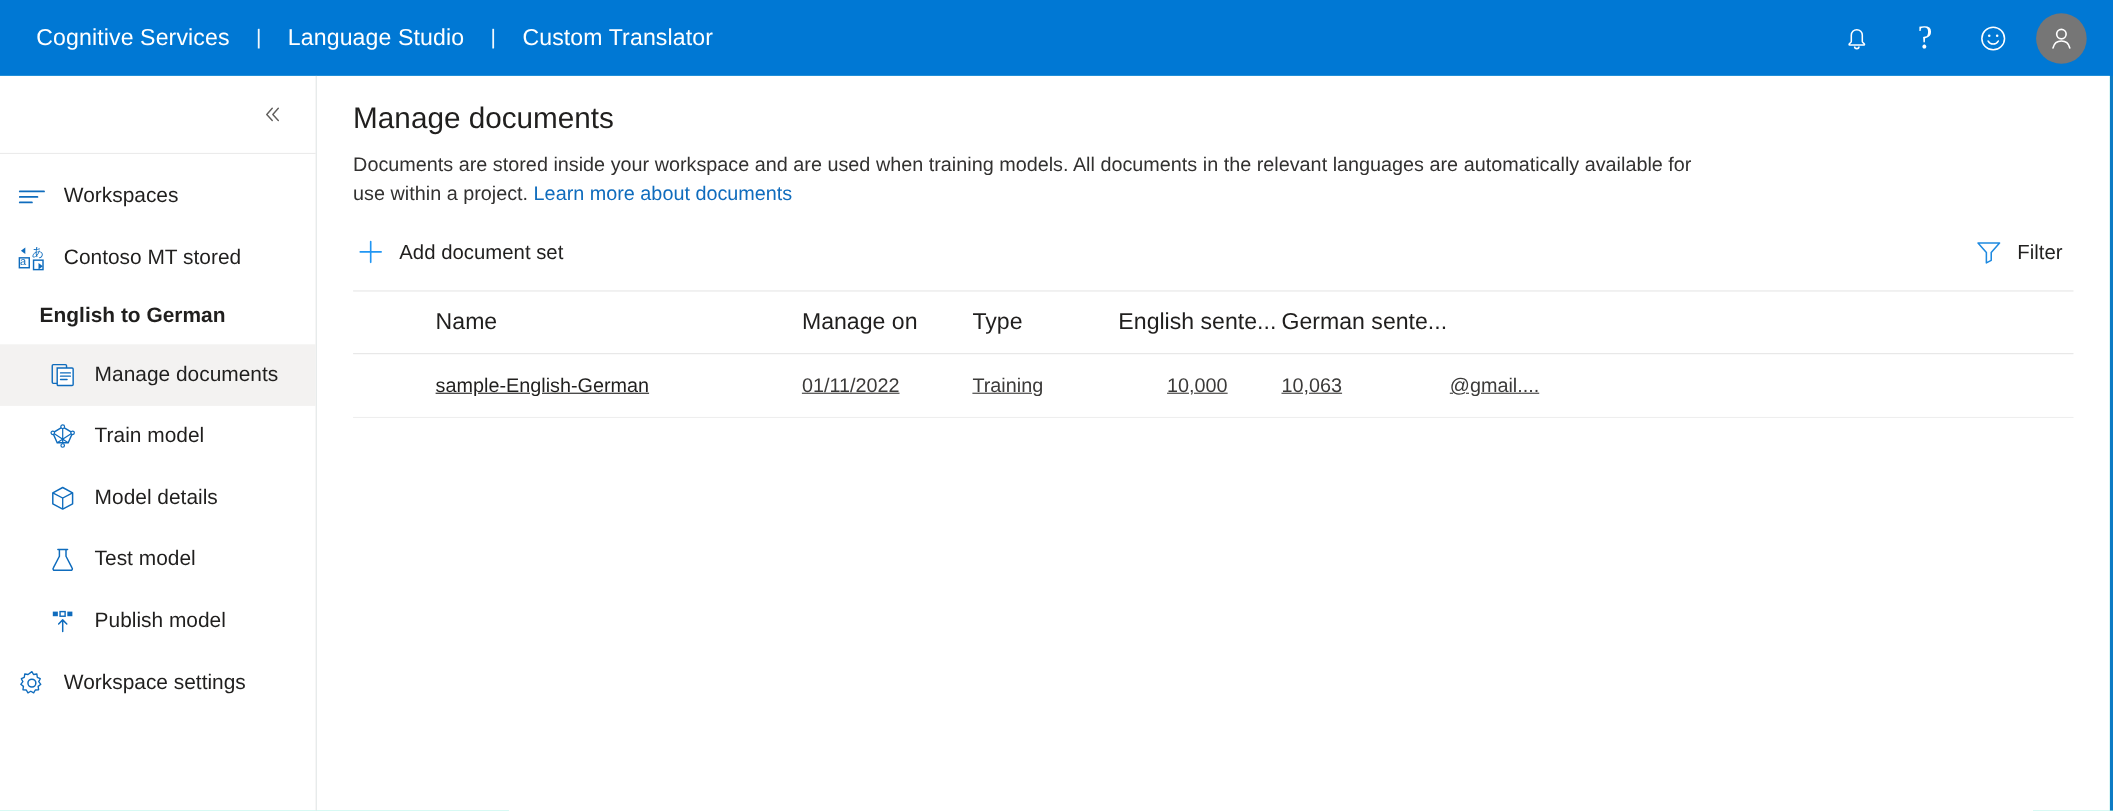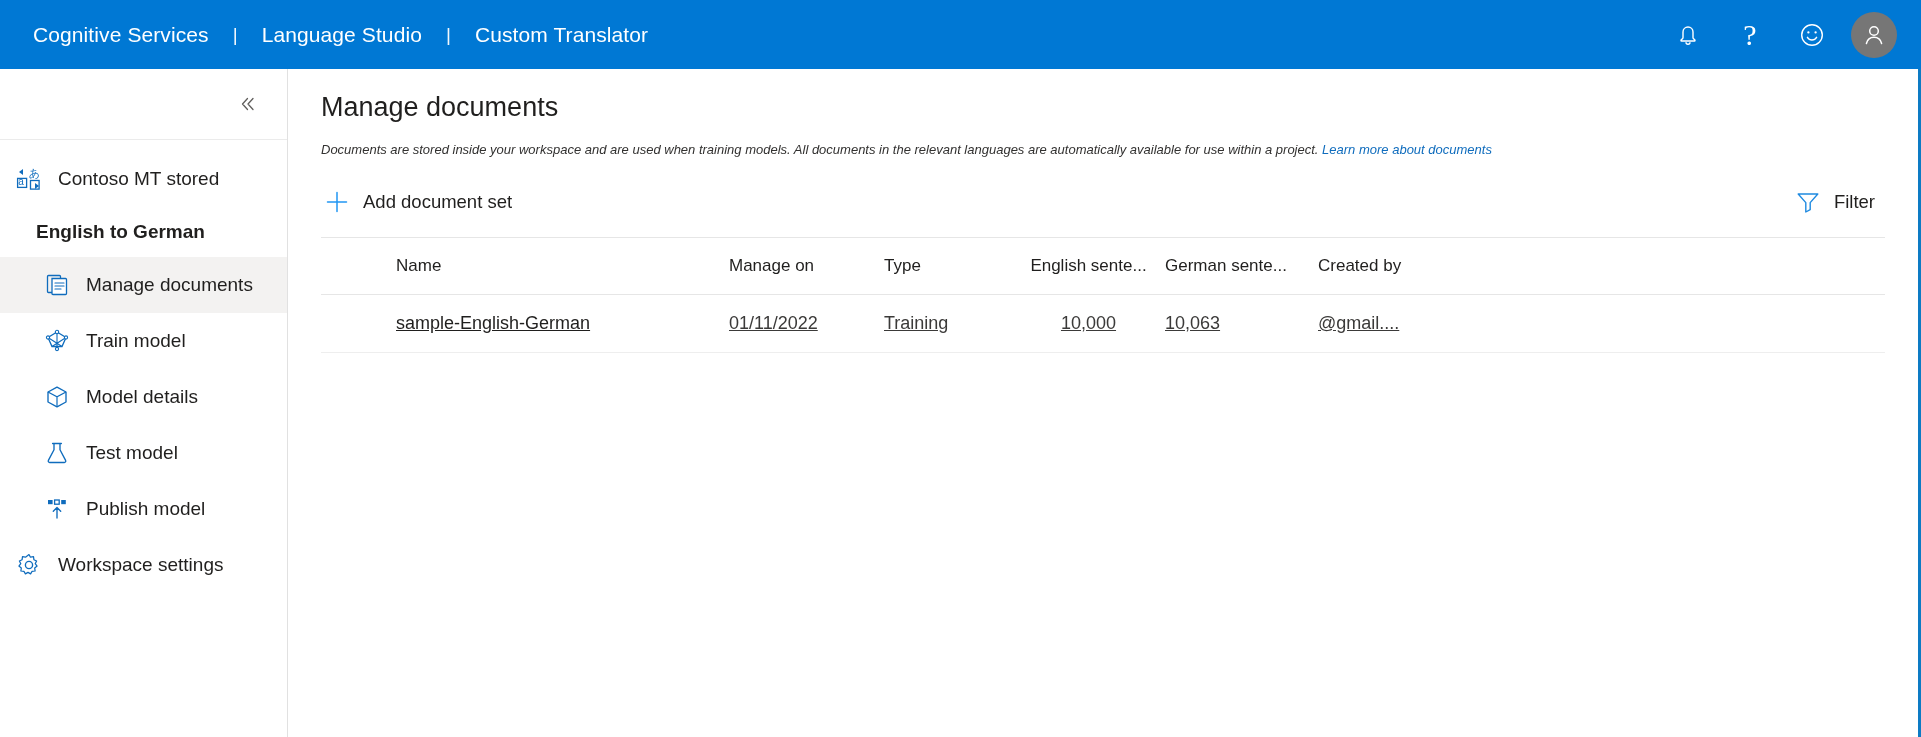--- a/index.html
+++ b/index.html
@@ -118,26 +118,25 @@
     background: #ffffff;
     padding: 0 33px 0 33px;
   }
   .page-title {
     font-size: 27px;
     color: #201f1e;
     font-weight: 400;
     padding-top: 23px;
   }
   .page-desc {
-    font-size: 13px;
+    font-size: 18px;
     color: #323130;
     line-height: 27px;
     max-width: 1245px;
     margin-top: 13px;
-    font-style: italic;
   }
   .page-desc a {
     color: #0f6cbd;
     text-decoration: none;
     cursor: pointer;
   }
   .cmdbar {
     margin-top: 14px;
     height: 50px;
     display: flex; align-items: center;
@@ -169,21 +168,21 @@
     border-bottom: 1px solid #e6e6e6;
   }
   .grid-body-row { border-bottom: 1px solid #eeeeee; cursor: pointer; }
   .c-name     { width: 408px; padding-left: 75px; }
   .c-created  { width: 155px; }
   .c-type     { width: 128px; }
   .c-en       { width: 153px; text-align: center; }
   .c-de       { width: 153px; }
   .c-by       { flex: 1; }
   .th {
-    font-size: 17px;
+    font-size: 21px;
     color: #201f1e;
     white-space: nowrap;
     overflow: hidden;
   }
   .td {
     font-size: 18px;
     color: #3b3a39;
     white-space: nowrap;
     overflow: hidden;
     text-decoration: underline;
@@ -241,20 +240,28 @@
     <div class="collapse-row">
       <div class="collapse-btn">
         <svg width="22" height="22" viewBox="0 0 22 22" fill="none">
           <path d="M10.5 5.5 5.5 11l5 5.5M16 5.5 11 11l5 5.5" stroke="#605e5c" stroke-width="1.3" fill="none" stroke-linecap="round" stroke-linejoin="round"></path>
         </svg>
       </div>
     </div>
 
     <div class="nav-list">
 
+      <div class="nav-item">
+        <span class="nav-icon">
+          <svg width="26" height="26" viewBox="0 0 26 26" fill="none">
+            <path d="M2 8h22M2 13h16M2 18h11" stroke="#0f6cbd" stroke-width="1.7" stroke-linecap="round"></path>
+          </svg>
+        </span>
+        <span class="nav-label">Workspaces</span>
+      </div>
 
       <div class="nav-item">
         <span class="nav-icon">
           <svg width="26" height="26" viewBox="0 0 26 26" fill="none">
             <path d="M3 6 L7 3 L7 9 Z" fill="#0f6cbd"></path>
             <text x="2.2" y="19" font-size="10" font-family="Liberation Sans, sans-serif" fill="#0f6cbd">a</text>
             <rect x="1.6" y="12.4" width="9" height="9" stroke="#0f6cbd" stroke-width="1.3" fill="none"></rect>
             <text x="12.8" y="11" font-size="11" font-family="DejaVu Sans, sans-serif" fill="#0f6cbd">あ</text>
             <path d="M23 20 L19 17 L19 23 Z" fill="#0f6cbd"></path>
             <rect x="14.5" y="14.5" width="8.6" height="8.6" stroke="#0f6cbd" stroke-width="1.3" fill="none"></rect>
@@ -364,21 +371,20 @@
     </div>
 
     <div class="table-wrap">
 
       <div class="grid-row grid-head">
         <div class="c-name"><span class="th">Name</span></div>
         <div class="c-created"><span class="th">Manage on</span></div>
         <div class="c-type"><span class="th">Type</span></div>
         <div class="c-en"><span class="th">English sente...</span></div>
         <div class="c-de"><span class="th">German sente...</span></div>
-        <div class="c-by"><span class="th">Created by</span></div>
       </div>
 
       <div class="grid-row grid-body-row">
         <div class="c-name"><span class="td strong">sample-English-German</span></div>
         <div class="c-created"><span class="td">01/11/2022</span></div>
         <div class="c-type"><span class="td">Training</span></div>
         <div class="c-en"><span class="td">10,000</span></div>
         <div class="c-de"><span class="td">10,063</span></div>
         <div class="c-by"><span class="td">@gmail....</span></div>
       </div>

